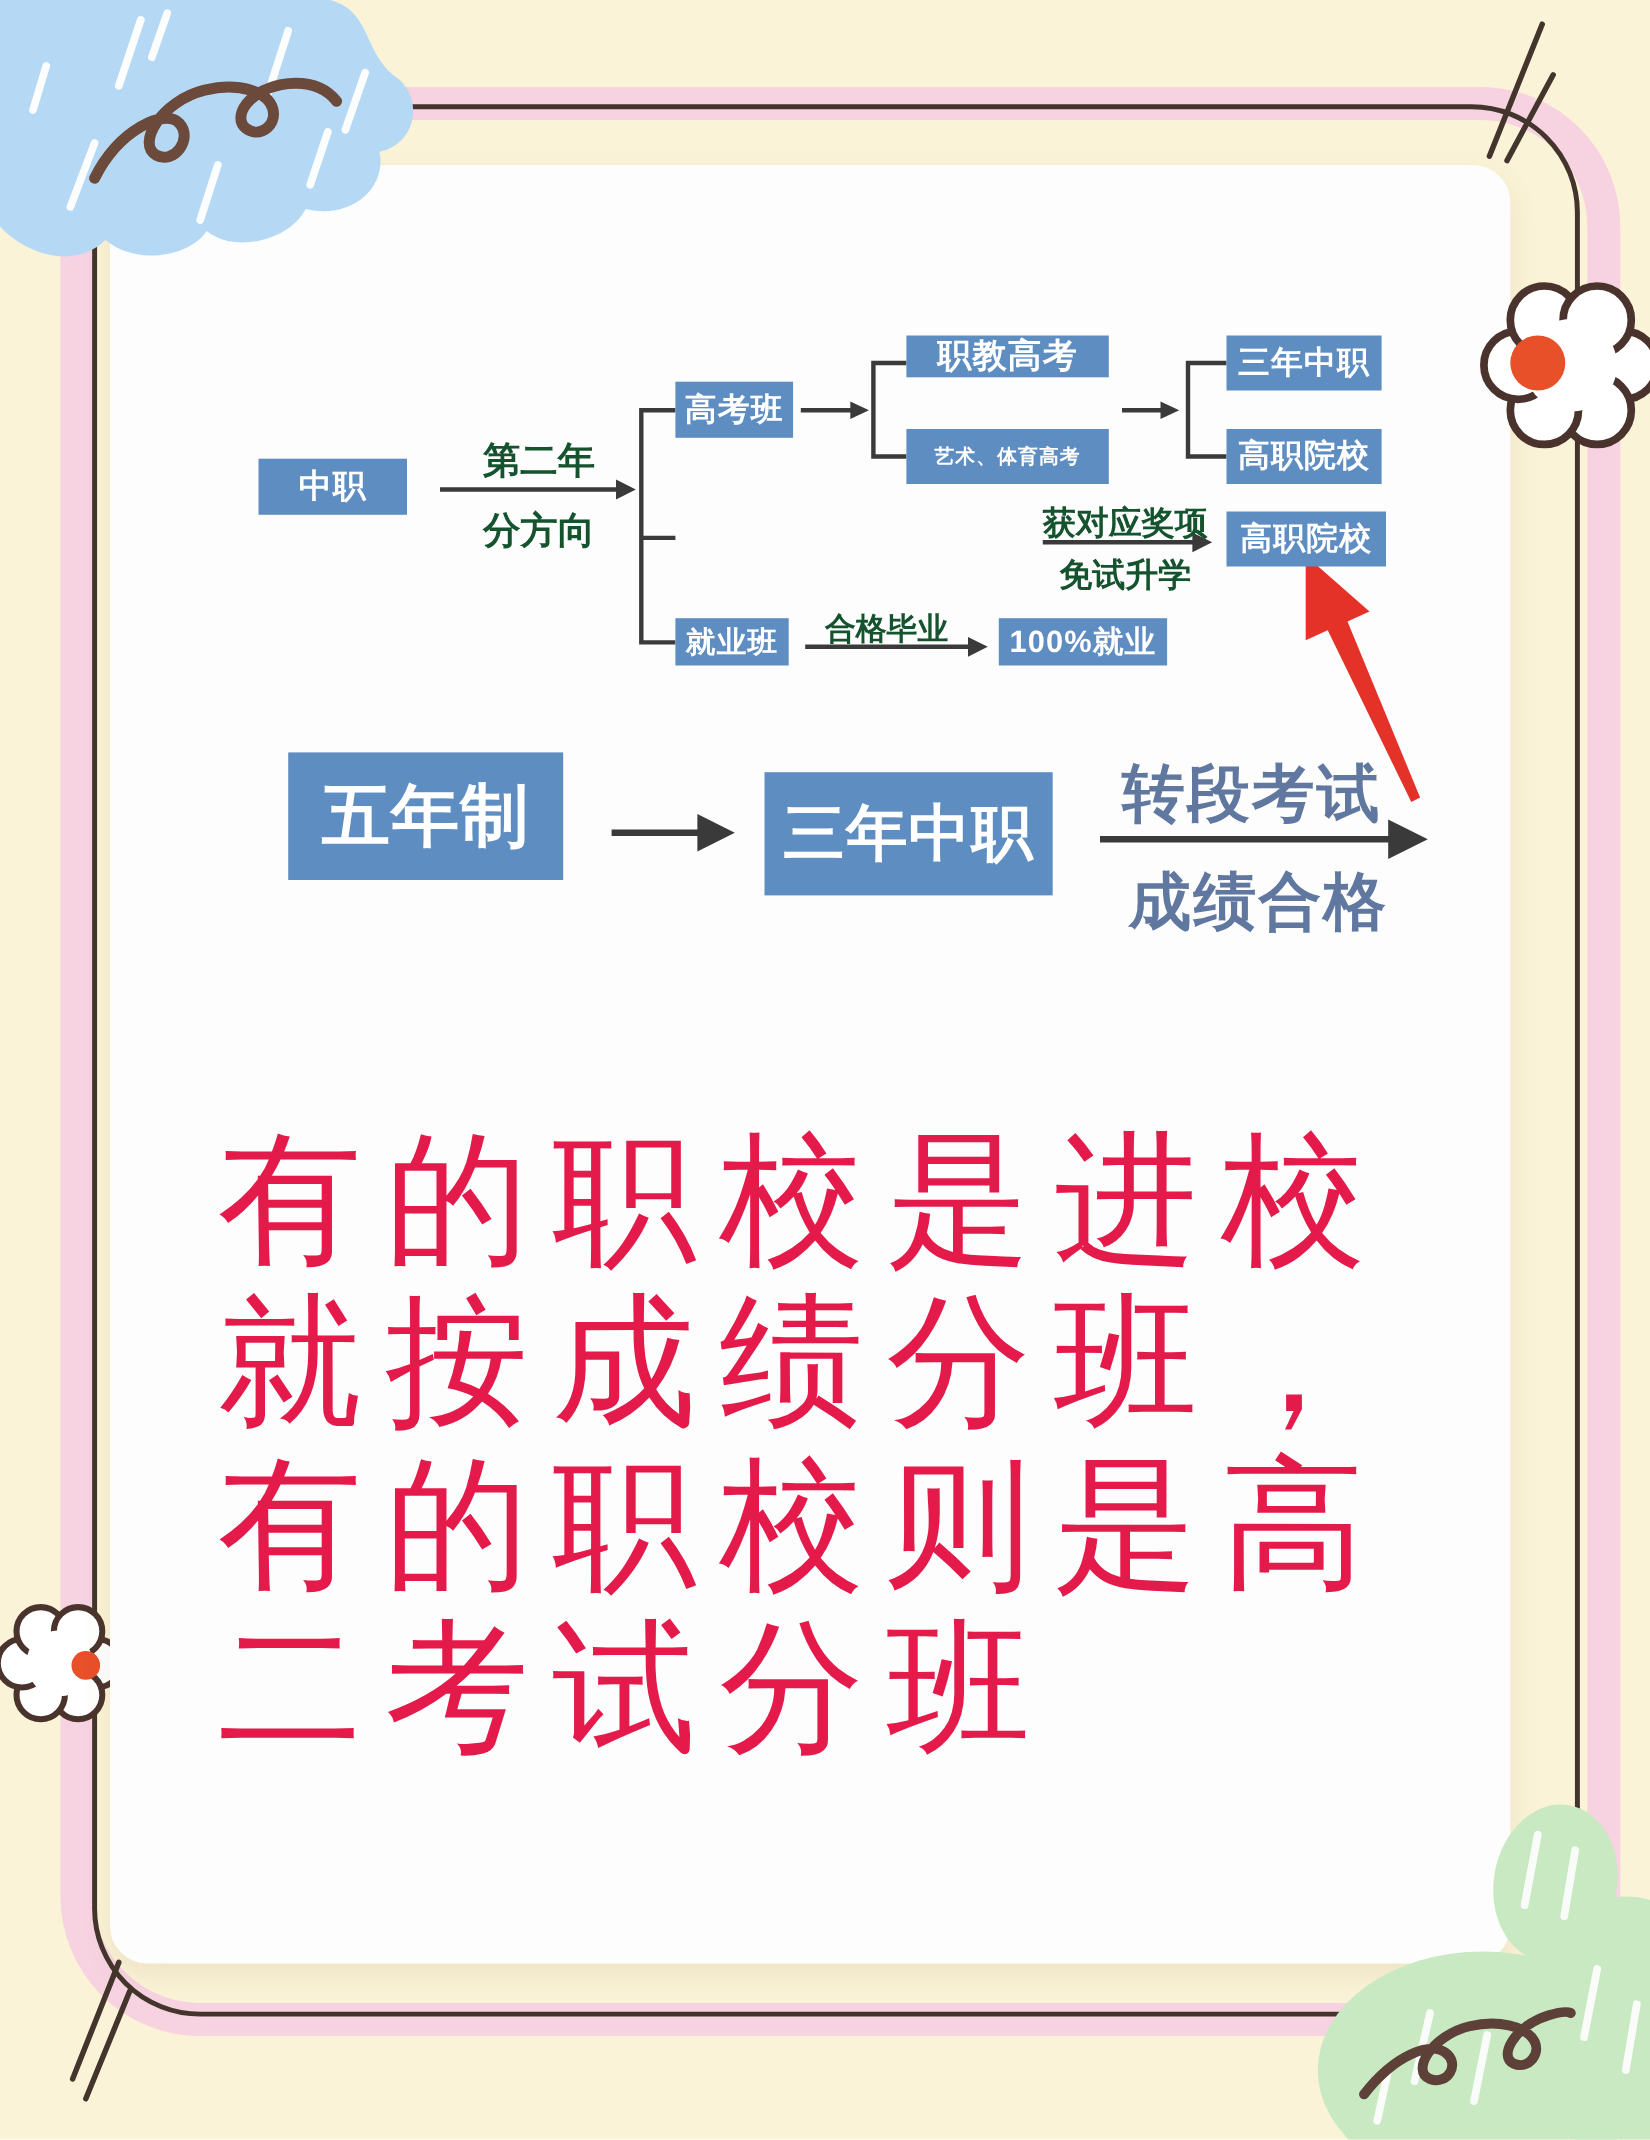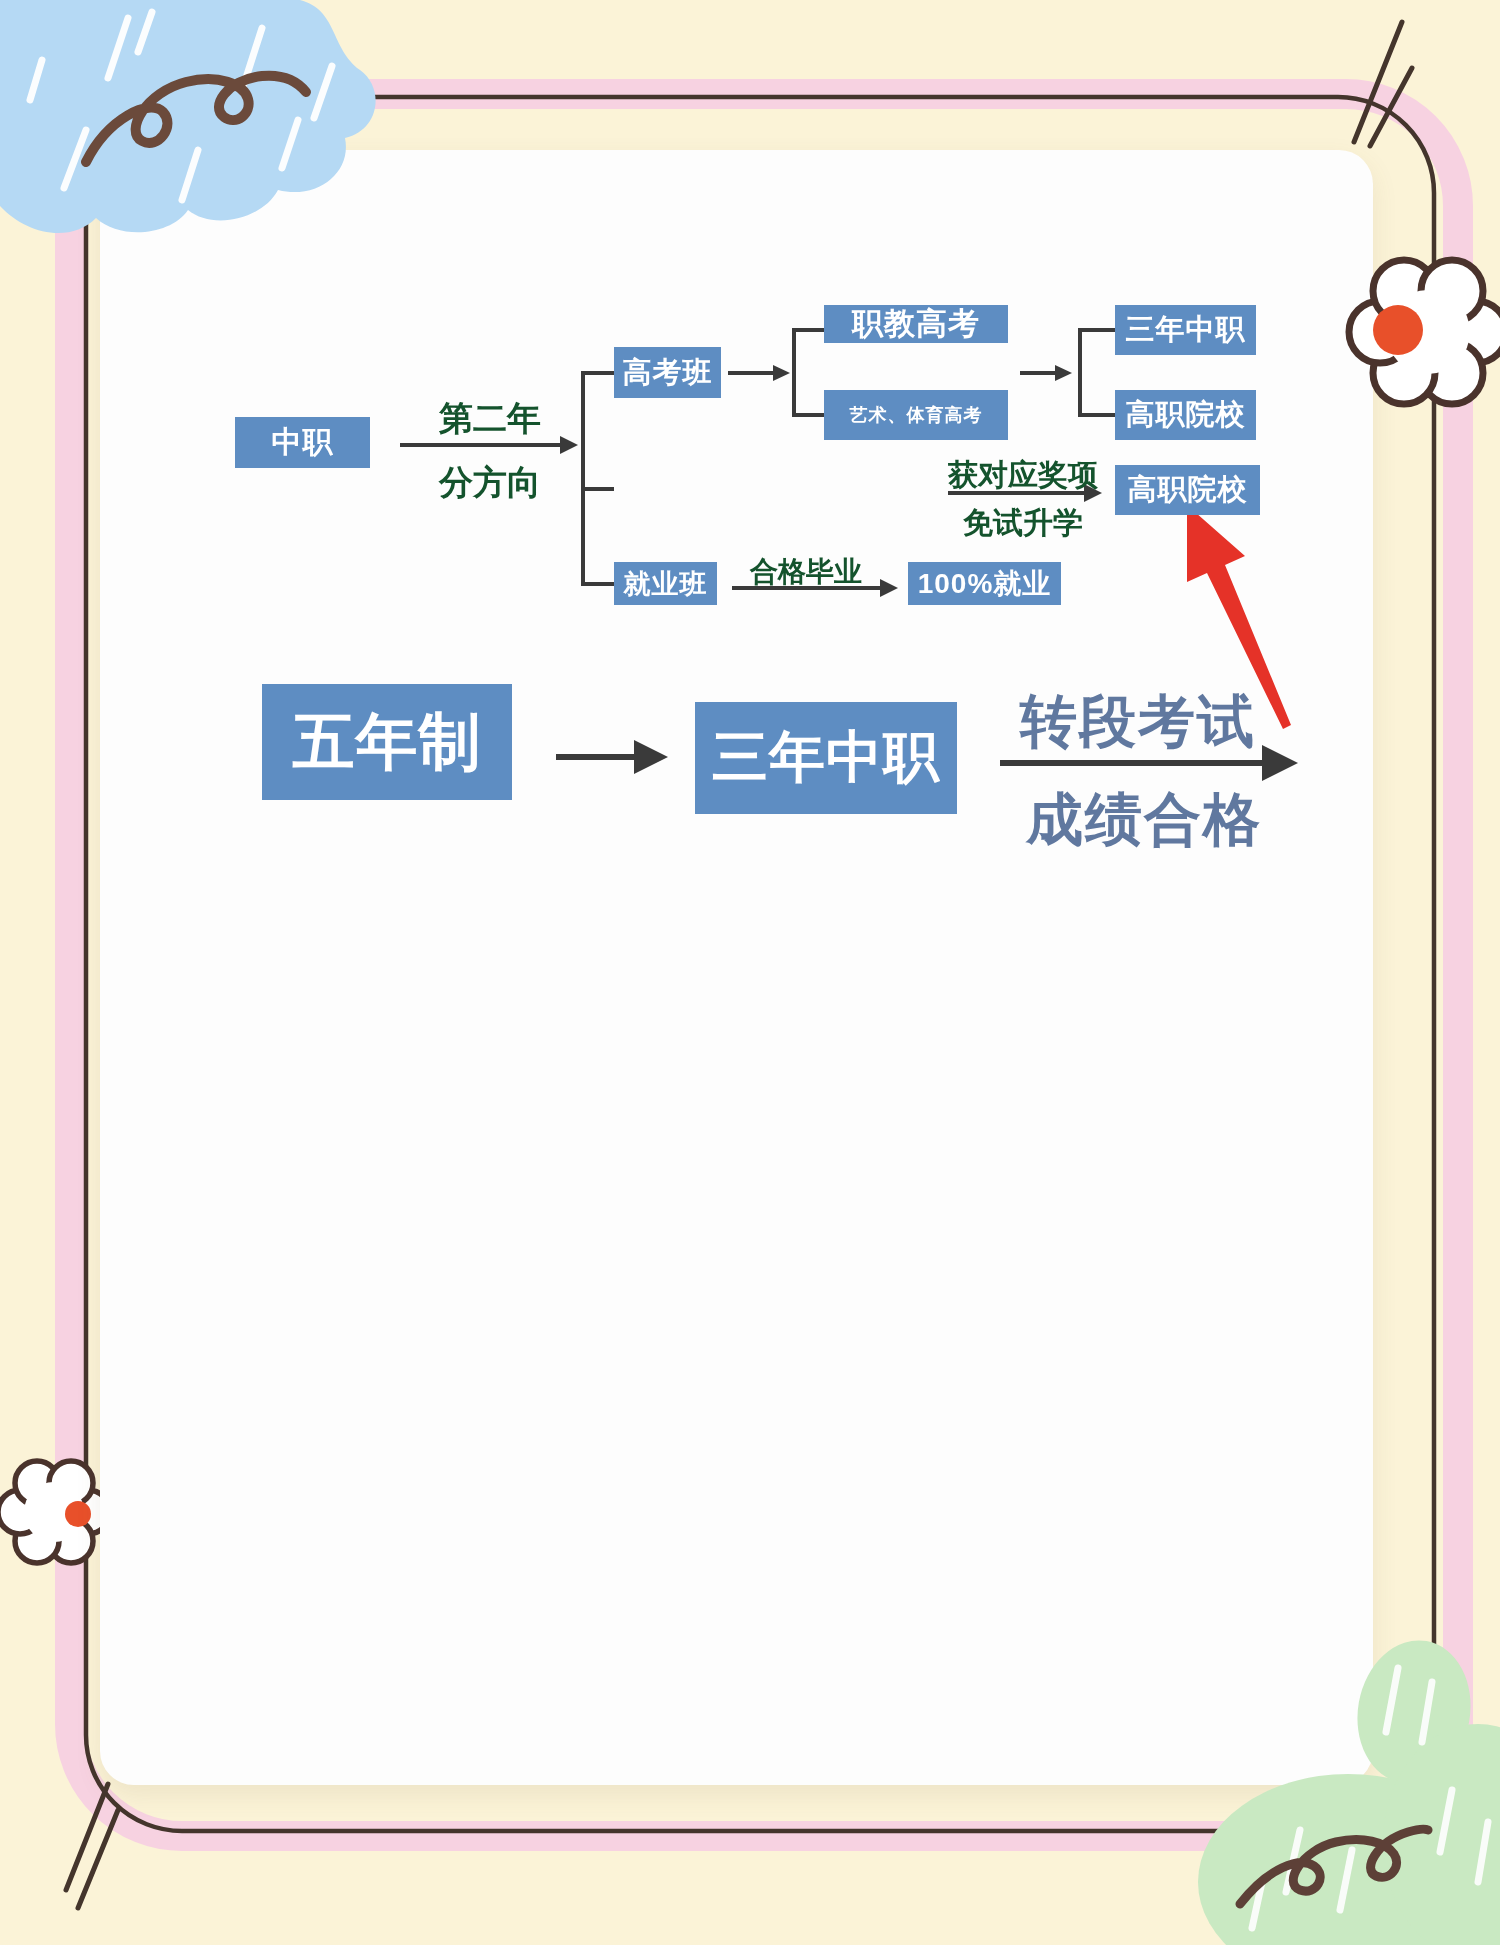--- a/index.html
+++ b/index.html
@@ -114,20 +114,26 @@
     <div class="lbl" style="left:420px;top:460px;width:140px;font-size:34px">分方向</div>
     <div class="lbl" style="left:943px;top:455px;width:160px;font-size:30px">获对应奖项</div>
     <div class="lbl" style="left:963px;top:503px;width:120px;font-size:30px">免试升学</div>
     <div class="lbl" style="left:750px;top:553px;width:112px;font-size:28px">合格毕业</div>
 
     <div class="bluebox" style="left:262px;top:684px;width:250px;height:116px;font-size:62px">五年制</div>
     <div class="bluebox" style="left:695px;top:702px;width:262px;height:112px;font-size:56px">三年中职</div>
     <div class="biglbl" style="left:1008px;top:684px;width:236px;font-size:57px">转段考试</div>
     <div class="biglbl" style="left:1014px;top:782px;width:228px;font-size:57px">成绩合格</div>
 
+    <div class="caption">
+      <div>有的职校是进校</div>
+      <div>就按成绩分班，</div>
+      <div>有的职校则是高</div>
+      <div>二考试分班</div>
+    </div>
   </div>
 
   <svg class="layer" style="z-index:5" width="1500" height="1945" viewBox="0 0 1500 1945">
 
     <g>
       <path fill="#b5d9f4" d="M0,0 L300,0 C338,10 330,48 360,70 C385,88 380,130 345,138
                C352,172 318,200 278,190 C262,220 212,230 188,210
                C170,236 120,240 96,218 C70,244 26,234 0,206 Z"></path>
       <g stroke="#ffffff" stroke-width="7" stroke-linecap="round" opacity="0.95">
         <line x1="128" y1="18" x2="108" y2="78"></line>

